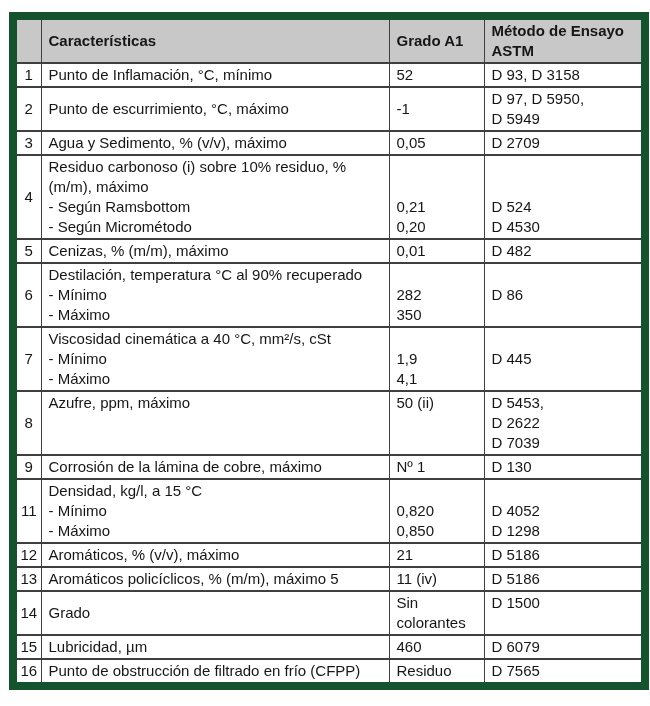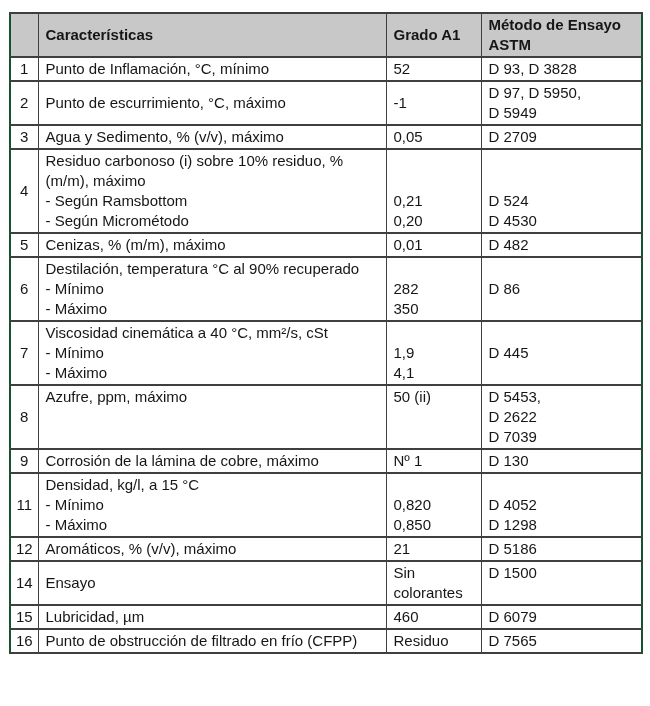--- a/index.html
+++ b/index.html
@@ -14,21 +14,21 @@
     background: #ffffff;
     font-family: "Liberation Sans", sans-serif;
     color: #161616;
     overflow: hidden;
   }
   table.spec {
     border-collapse: collapse;
     table-layout: fixed;
     margin: 12px 0 0 9px;
     width: 632px;
-    border: 2px solid #14532d;
+    border: 8px solid #14532d;
   }
   col.c-num { width: 28px; }
   col.c-car { width: 348px; }
   col.c-val { width: 95px; }
   col.c-met { width: 161px; }
   th, td {
     border: solid #3f3f3f;
     border-width: 2px 1px;
     padding: 1px 7px;
     font-size: 15px;
@@ -79,21 +79,21 @@
     <tbody id="spec-body">
         <tr>
     <td class="num-cell">1</td>
     <td class="car-cell">
             <div class="ln">Punto de Inflamación, °C, mínimo</div>
           </td>
     <td class="val-cell">
             <div class="ln">52</div>
           </td>
     <td class="met-cell">
-            <div class="ln">D 93, D 3828</div>
+            <div class="ln">D 93, D 3158</div>
           </td>
   </tr>
         <tr>
     <td class="num-cell">2</td>
     <td class="car-cell">
             <div class="ln">Punto de escurrimiento, °C, máximo</div>
           </td>
     <td class="val-cell">
             <div class="ln">-1</div>
           </td>
@@ -237,23 +237,35 @@
             <div class="ln">Aromáticos, % (v/v), máximo</div>
           </td>
     <td class="val-cell">
             <div class="ln">21</div>
           </td>
     <td class="met-cell">
             <div class="ln">D 5186</div>
           </td>
   </tr>
         <tr>
+    <td class="num-cell">13</td>
+    <td class="car-cell">
+            <div class="ln">Aromáticos policíclicos, % (m/m), máximo 5</div>
+          </td>
+    <td class="val-cell">
+            <div class="ln">11 (iv)</div>
+          </td>
+    <td class="met-cell">
+            <div class="ln">D 5186</div>
+          </td>
+  </tr>
+        <tr>
     <td class="num-cell">14</td>
     <td class="car-cell">
-            <div class="ln">Ensayo</div>
+            <div class="ln">Grado</div>
           </td>
     <td class="val-cell">
             <div class="ln">Sin</div>
             <div class="ln">colorantes</div>
           </td>
     <td class="met-cell">
             <div class="ln">D 1500</div>
             <div class="ln">&nbsp;</div>
           </td>
   </tr>

